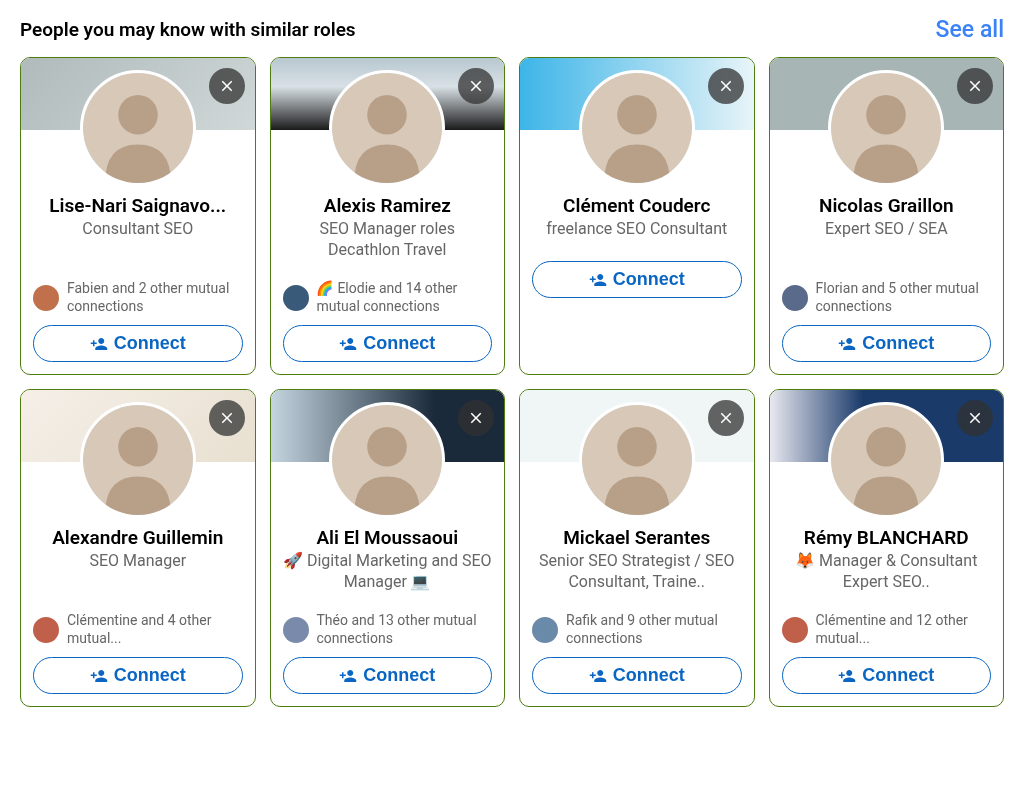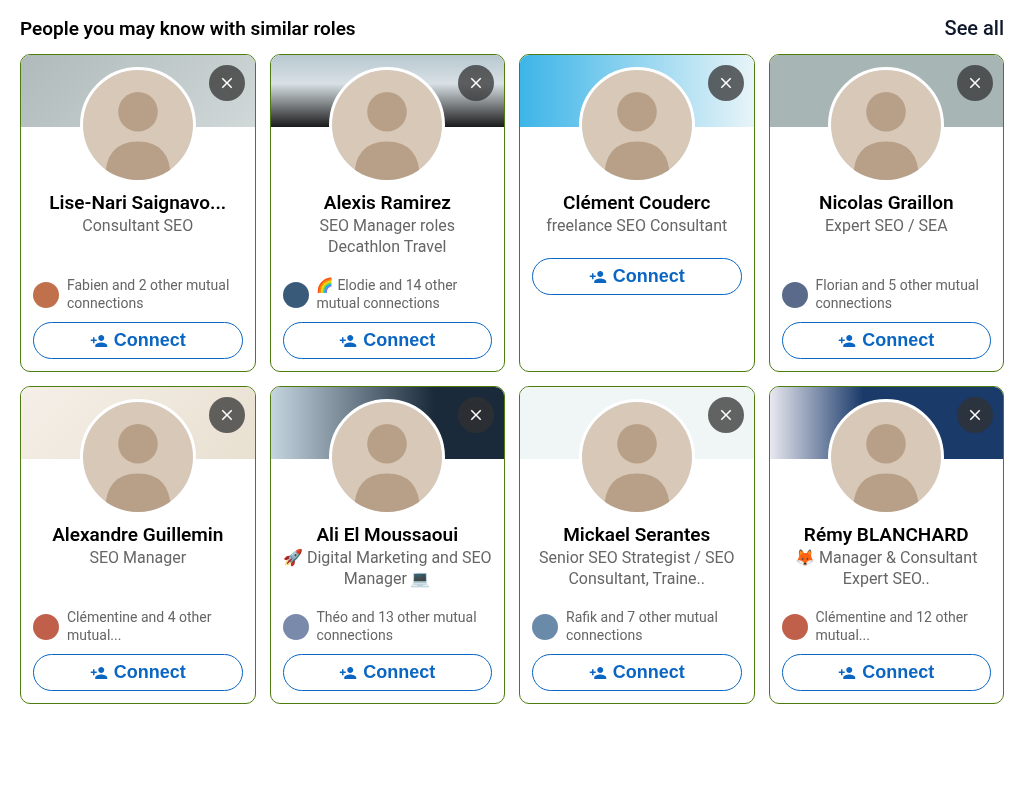--- a/index.html
+++ b/index.html
@@ -14,23 +14,23 @@
       justify-content: space-between;
       align-items: center;
       margin-bottom: 14px;
     }
     .header-title {
       font-size: 19px;
       font-weight: 600;
       color: #000;
     }
     .see-all {
-      font-size: 20px;
+      font-size: 23px;
       font-weight: 500;
-      color: #0f172a;
+      color: #3b82f6;
       cursor: pointer;
     }
     .cards-grid {
       display: grid;
       grid-template-columns: repeat(4, 1fr);
       gap: 14px;
     }
     .card {
       border: 1px solid #4d7c0f;
       border-radius: 10px;
@@ -360,21 +360,21 @@
           <circle cx="50" cy="38" r="18" fill="#b8a088"></circle>
           <path d="M20 100 Q20 65 50 65 Q80 65 80 100 Z" fill="#b8a088"></path>
         </svg>
       </div>
     </div>
     <div class="card-body">
       <div class="person-name">Mickael Serantes</div>
       <div class="person-title">Senior SEO Strategist / SEO Consultant, Traine..</div>
       <div class="mutual">
         <div class="mutual-avatar" style="background: rgb(106, 138, 170);"></div>
-        <div class="mutual-text">Rafik and 7 other mutual connections</div>
+        <div class="mutual-text">Rafik and 9 other mutual connections</div>
       </div>
       <button class="connect-btn">
         <svg viewBox="0 0 24 24">
             <path d="M15 12c2.21 0 4-1.79 4-4s-1.79-4-4-4-4 1.79-4 4 1.79 4 4 4zm-9-2V7H4v3H1v2h3v3h2v-3h3v-2H6zm9 4c-2.67 0-8 1.34-8 4v2h16v-2c0-2.66-5.33-4-8-4z"></path>
           </svg>
         <span>Connect</span>
       </button>
     </div>
   </div>
 

